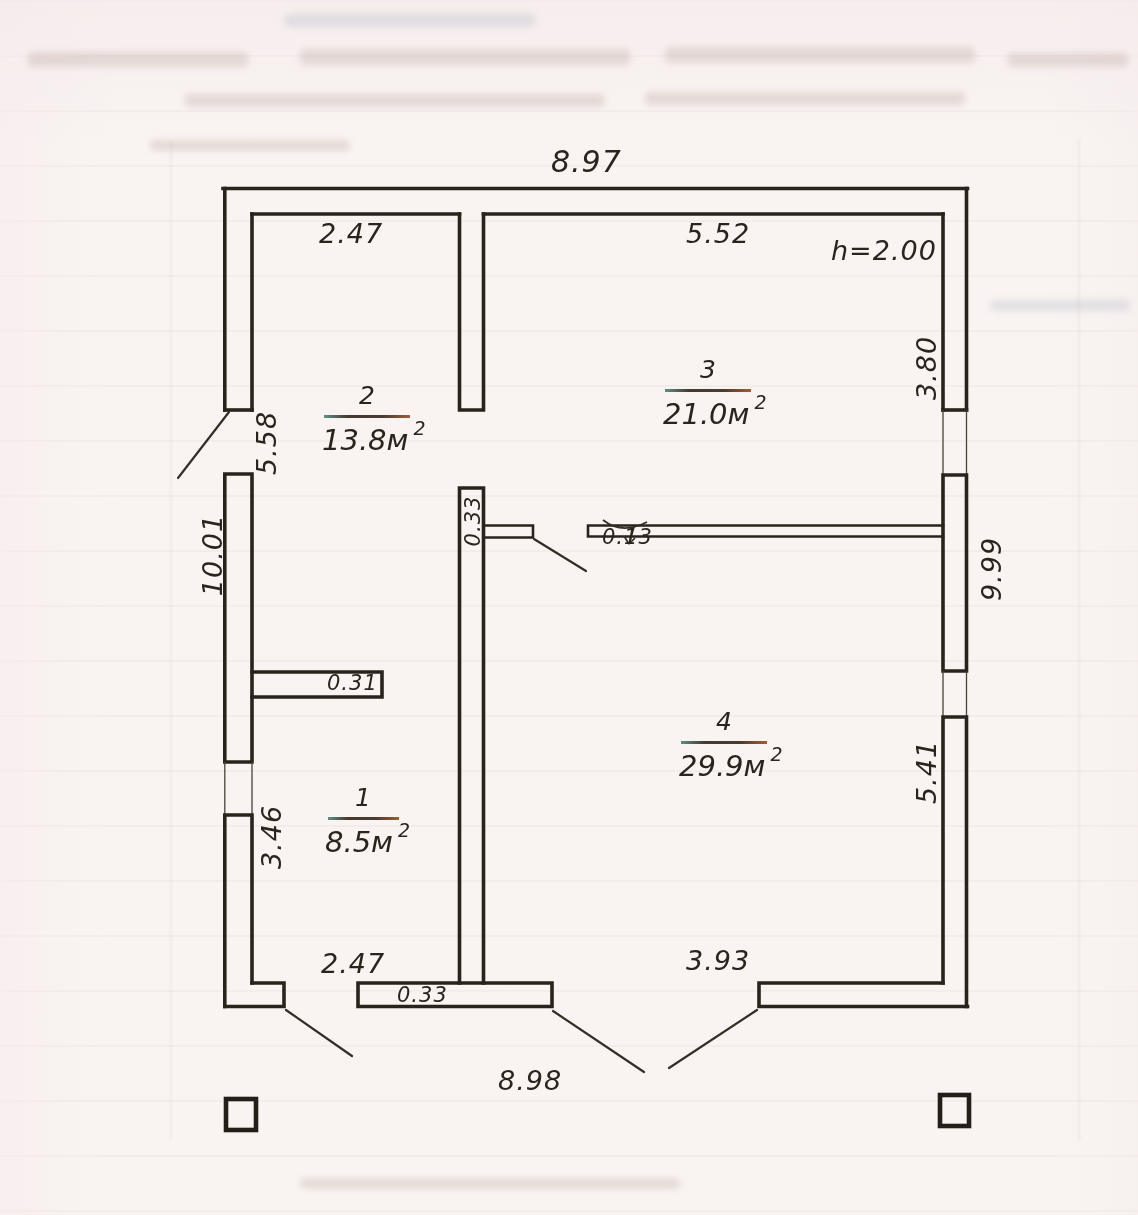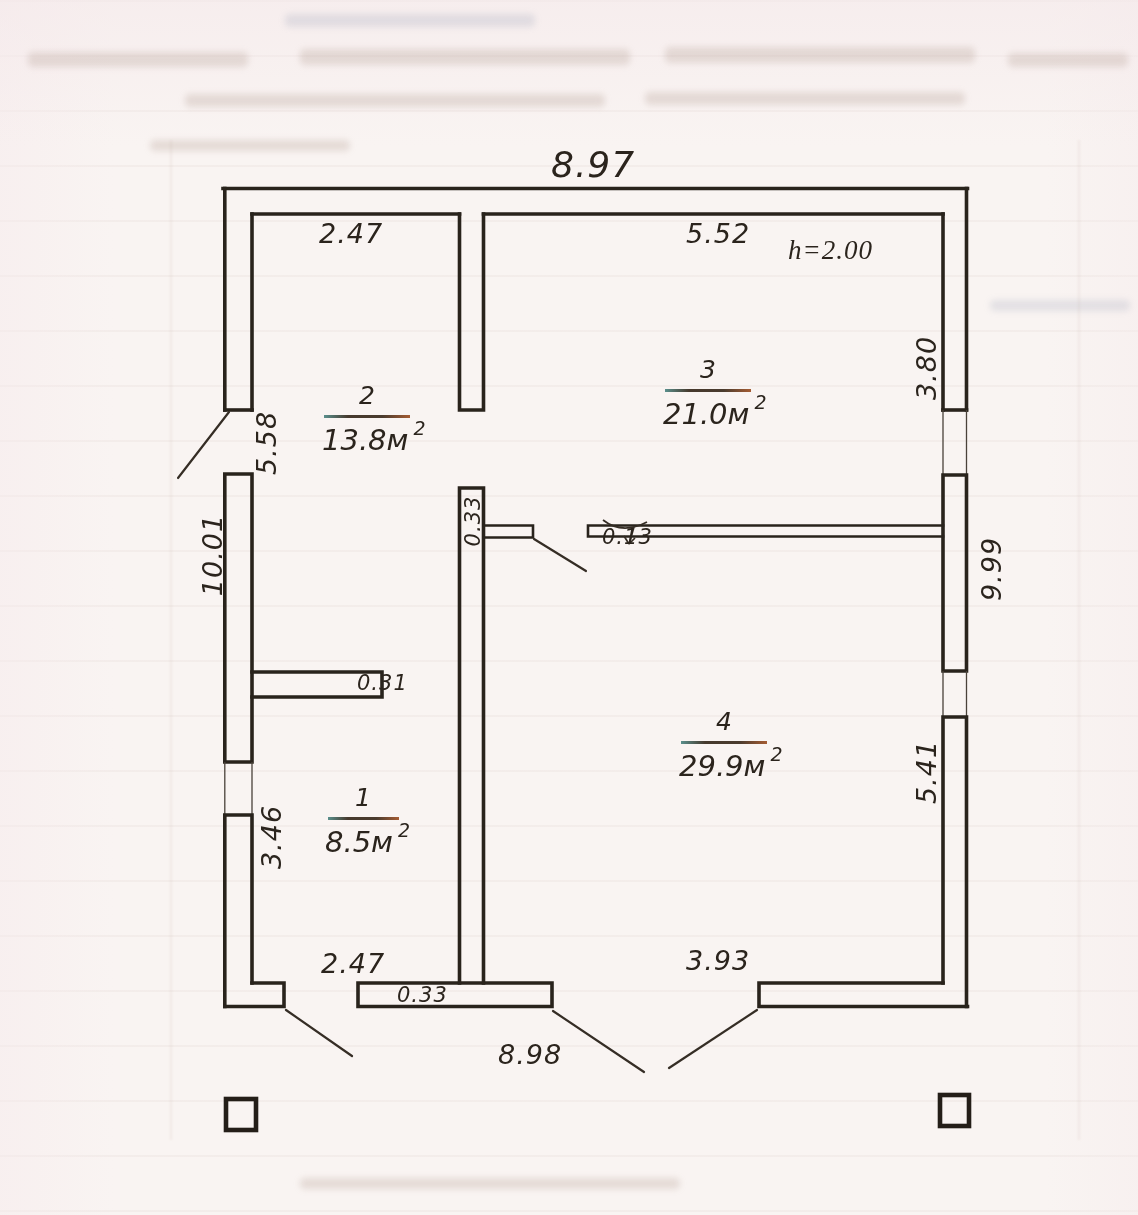--- a/index.html
+++ b/index.html
@@ -17,21 +17,21 @@
   svg.plan{position:absolute;left:0;top:0;}
   .wall{stroke:#29231c;stroke-width:3.6;fill:none;stroke-linecap:square;}
   .thin{stroke:#4a423a;stroke-width:1.3;fill:none;}
   .part{stroke:#29231c;stroke-width:2.6;fill:none;stroke-linecap:square;}
   .lead{stroke:#352d25;stroke-width:2.2;fill:none;stroke-linecap:round;}
   .sq{stroke:#241e18;stroke-width:4.6;fill:none;}
   .arc{stroke:#352d25;stroke-width:1.7;fill:none;}
   .hlabel{position:absolute;font-style:italic;white-space:nowrap;letter-spacing:1px;line-height:1;}
   .vlabel{position:absolute;font-style:italic;white-space:nowrap;letter-spacing:1px;line-height:1;
           transform:translate(-50%,-50%) rotate(-90deg);}
-  .fs-lg{font-size:36px;}
+  .fs-lg{font-size:30px;}
   .fs-md{font-size:27px;}
   .fs-sm{font-size:21px;}
   .room-label{position:absolute;text-align:center;font-style:italic;}
   .room-number{display:block;font-size:25px;line-height:1;margin-bottom:7px;}
   .room-line{height:3px;margin:0 auto 5px auto;
     background:linear-gradient(90deg,#5a8f8c 0%,#46392d 28%,#4a3b2e 68%,#a55c33 100%);}
   .room-area{display:block;font-size:29px;line-height:1;white-space:nowrap;}
   .room-area sup{font-size:19px;margin-left:5px;position:relative;top:-4px;}
   .smudge{position:absolute;border-radius:5px;filter:blur(3px);}
   .smudge.brown{background:rgba(158,132,120,.22);}
@@ -122,37 +122,37 @@
 
     <g>
       <rect class="sq" x="226" y="1099" width="30" height="31"></rect>
       <rect class="sq" x="940" y="1095" width="29" height="31"></rect>
     </g>
   </svg>
 
   <div class="hlabel fs-lg" style="left:551px;top:147px;">8.97</div>
   <div class="hlabel fs-md" style="left:319px;top:220px;">2.47</div>
   <div class="hlabel fs-md" style="left:686px;top:220px;">5.52</div>
-  <div class="hlabel fs-md" style="left:788px;top:237px;font-family:Liberation Serif, serif;">h=2.00</div>
+  <div class="hlabel fs-md" style="left:831px;top:237px;">h=2.00</div>
 
   <div class="vlabel fs-md" style="left:266px;top:443px;">5.58</div>
   <div class="vlabel fs-md" style="left:212px;top:555px;">10.01</div>
   <div class="vlabel fs-md" style="left:926px;top:368px;">3.80</div>
   <div class="vlabel fs-md" style="left:991px;top:569px;">9.99</div>
   <div class="vlabel fs-md" style="left:926px;top:772px;">5.41</div>
   <div class="vlabel fs-md" style="left:271px;top:837px;">3.46</div>
 
   <div class="hlabel fs-md" style="left:321px;top:950px;">2.47</div>
-  <div class="hlabel fs-md" style="left:498px;top:1041px;text-align:center;">8.98</div>
+  <div class="hlabel fs-md" style="left:498px;top:1067px;text-align:center;">8.98</div>
   <div class="hlabel fs-md" style="left:686px;top:947px;">3.93</div>
 
   <div class="hlabel fs-sm" style="left:397px;top:985px;">0.33</div>
   <div class="vlabel fs-sm" style="left:473px;top:521px;">0.33</div>
   <div class="hlabel fs-sm" style="left:602px;top:527px;">0.13</div>
-  <div class="hlabel fs-sm" style="left:327px;top:673px;margin-left:30px;">0.31</div>
+  <div class="hlabel fs-sm" style="left:327px;top:673px;">0.31</div>
 
   <div class="room-label" style="left:325px;top:785px;width:76px;">
     <span class="room-number">1</span>
     <div class="room-line" style="width:71px;"></div>
     <span class="room-area"><span>8.5м</span><sup>2</sup></span>
   </div>
 
   <div class="room-label" style="left:322px;top:383px;width:90px;">
     <span class="room-number">2</span>
     <div class="room-line" style="width:86px;"></div>

